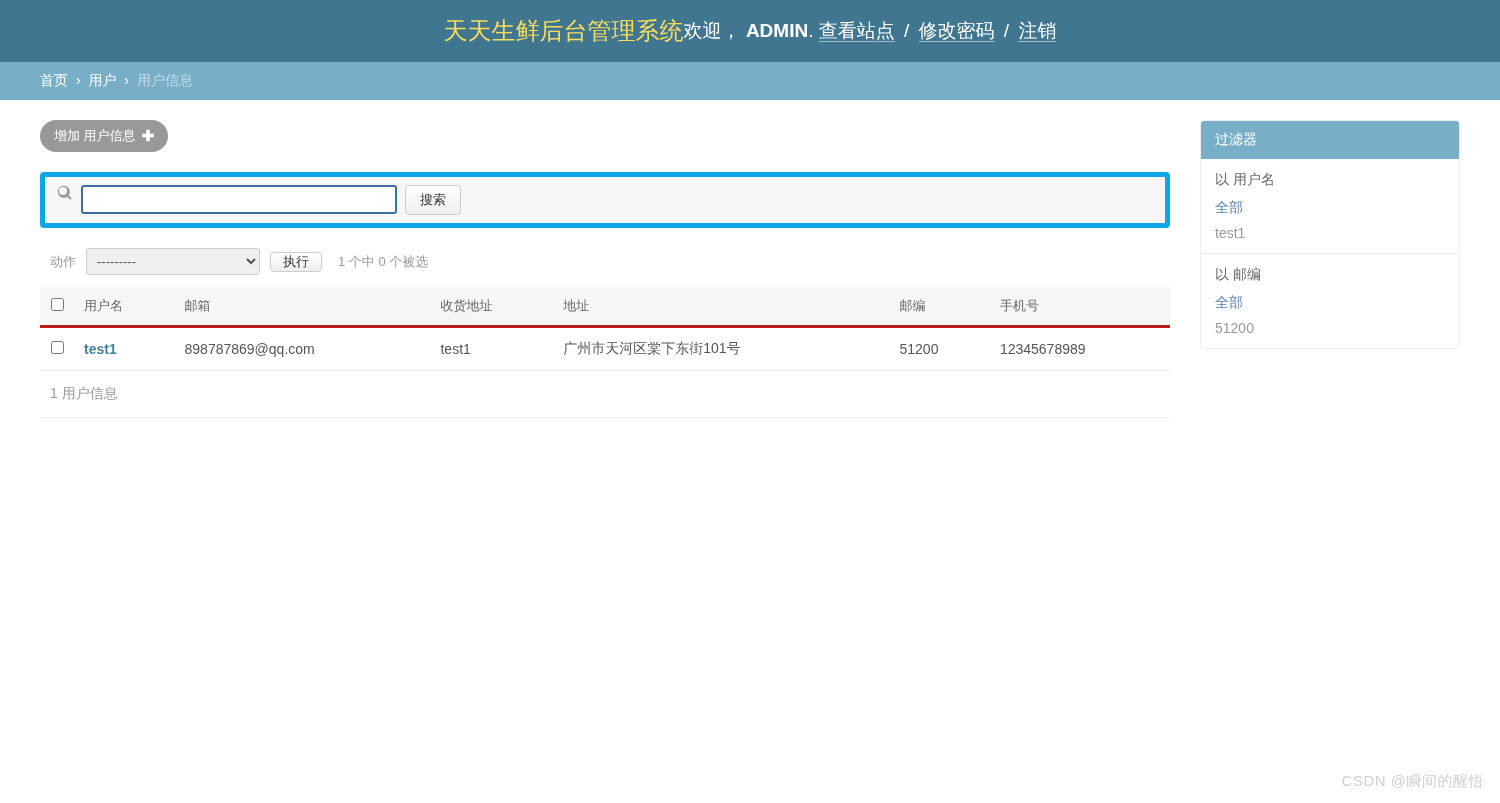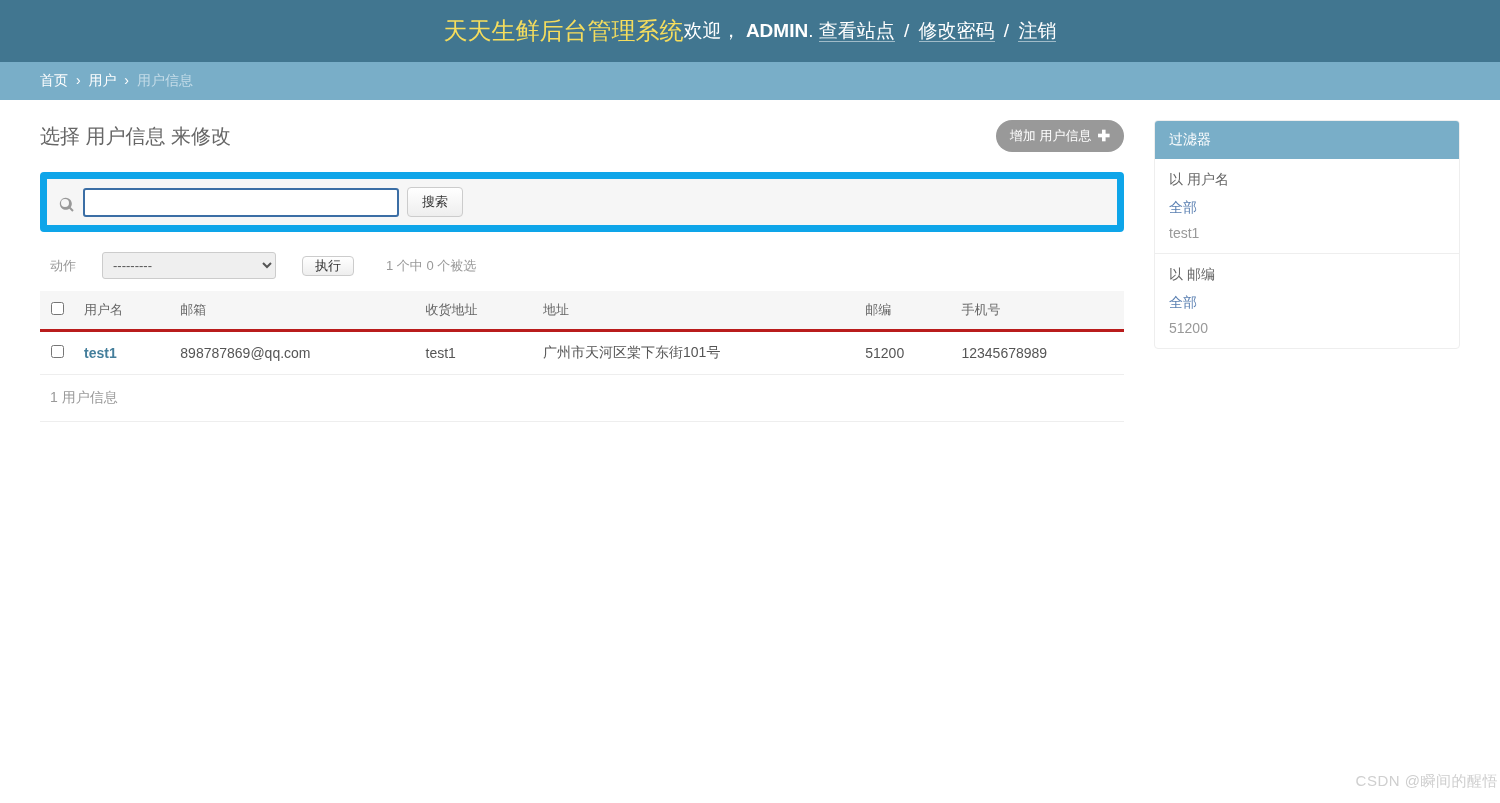--- a/index.html
+++ b/index.html
@@ -15,36 +15,36 @@
 .sep { color: #fff; margin: 0 4px; }
 
 
 #breadcrumbs { background: #79aec8; color: #c4dce8; padding: 10px 40px; font-size: 14px; }
 #breadcrumbs a { color: #fff; }
 #breadcrumbs .arrow { color: #fff; margin: 0 4px; }
 
 
 #content { padding: 20px 40px; display: flex; gap: 30px; }
 #content-main { flex: 1; }
-#content-related { width: 306px; }
+#content-related { width: 260px; }
 
 
 .title-row { display: flex; justify-content: space-between; align-items: center; margin-bottom: 20px; }
 .title-row h1 { font-size: 20px; font-weight: 300; color: #666; }
 .addlink { background: #999; color: #fff; border-radius: 20px; padding: 7px 14px; font-size: 13px; display: inline-flex; align-items: center; gap: 6px; border: none; cursor: pointer; }
 .addlink .plus { font-weight: bold; font-size: 15px; }
 
 
-#toolbar { background: #f6f6f6; border: 7px solid #0ea5e9; border-radius: 4px; padding: 8px 12px; display: flex; align-items: flex-end; gap: 8px; margin-bottom: 20px; }
+#toolbar { background: #f6f6f6; border: 5px solid #0ea5e9; border-radius: 4px; padding: 8px 12px; display: flex; align-items: flex-start; gap: 8px; margin-bottom: 20px; }
 #toolbar .search-icon { color: #999; font-size: 16px; width: 16px; }
 #searchbar { width: 316px; padding: 5px 8px; border: 2px solid #3b6ea5; border-radius: 3px; font-size: 13px; outline: none; }
 .search-submit { padding: 5px 14px; background: linear-gradient(#fff,#eee); border: 1px solid #ccc; border-radius: 4px; font-size: 13px; color: #333; cursor: pointer; }
 
 
-.actions { display: flex; align-items: center; gap: 26px; padding: 0 10px 12px; color: #999; font-size: 13px; }
+.actions { display: flex; align-items: center; gap: 10px; padding: 0 10px 12px; color: #999; font-size: 13px; }
 .actions select { padding: 4px 6px; border: 1px solid #ccc; border-radius: 3px; min-width: 174px; font-size: 13px; color: #555; }
 .actions button { padding: 0 12px; background: linear-gradient(#fff,#eee); border: 1px solid #ccc; border-radius: 4px; font-size: 13px; color: #333; cursor: pointer; text-align: right; }
 .actions .counter { color: #999; margin-left: 6px; }
 
 
 #result_list { width: 100%; border-collapse: collapse; }
 #result_list thead th { background: #f6f6f6; text-align: left; padding: 10px 10px; font-weight: 500; color: #666; font-size: 13px; border-bottom: 3px solid #b91c1c; }
 #result_list tbody td { padding: 12px 10px; border-bottom: 1px solid #eee; color: #555; font-size: 14px; }
 #result_list tbody td a { color: #447e9b; font-weight: bold; }
 #result_list th.cb, #result_list td.cb { width: 34px; text-align: center; }
@@ -53,21 +53,21 @@
 
 #changelist-filter { border: 1px solid #eee; border-radius: 4px; overflow: hidden; }
 #changelist-filter h2 { background: #79aec8; color: #fff; font-size: 14px; font-weight: 400; padding: 10px 14px; }
 #changelist-filter h3 { font-size: 14px; font-weight: 400; color: #666; padding: 12px 14px 6px; }
 #changelist-filter ul { list-style: none; border-bottom: 1px solid #eee; padding-bottom: 8px; }
 #changelist-filter ul:last-child { border-bottom: none; }
 #changelist-filter li { padding: 4px 14px; font-size: 14px; }
 #changelist-filter li.selected a { color: #5b80b2; font-weight: 400; }
 #changelist-filter li a { color: #999; }
 
-#watermark { position: fixed; bottom: 12px; right: 2px; color: #cfcfcf; font-size: 15px; letter-spacing: 0.5px; pointer-events: none; }
+#watermark { position: fixed; bottom: 12px; right: 16px; color: #cfcfcf; font-size: 15px; letter-spacing: 0.5px; pointer-events: none; }
 </style>
 </head>
 <body>
 
 <div id="header">
   <div id="branding">
     <h1>天天生鲜后台管理系统</h1>
   </div>
   <div id="usertools">
     <span>欢迎，</span>
@@ -85,21 +85,20 @@
   <span class="arrow">›</span>
   <a href="#">用户</a>
   <span class="arrow">›</span>
   <span>用户信息</span>
 </div>
 
 <div id="content">
   <div id="content-main">
 
     <div class="title-row">
-      <h1>选择 用户信息 来修改</h1>
       <button class="addlink">
         <span>增加 用户信息</span>
         <span class="plus">✚</span>
       </button>
     </div>
 
     <div id="toolbar">
       <span class="search-icon">
         <svg width="16" height="16" viewBox="0 0 16 16" fill="#999">
             <path d="M11.7 10.3a6 6 0 1 0-1.4 1.4l3 3 1.4-1.4-3-3zM6 10a4 4 0 1 1 0-8 4 4 0 0 1 0 8z"></path>

